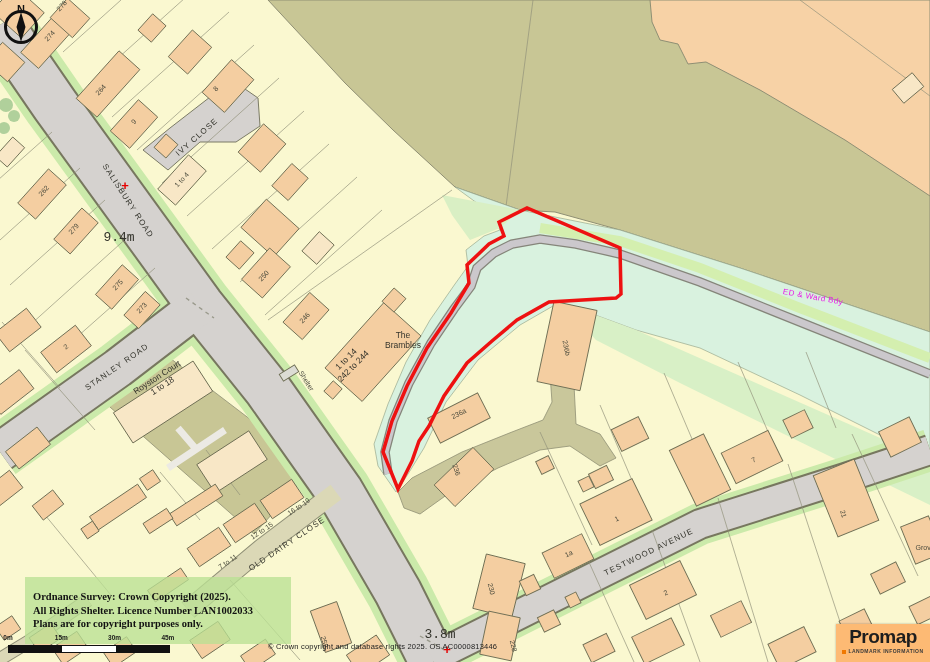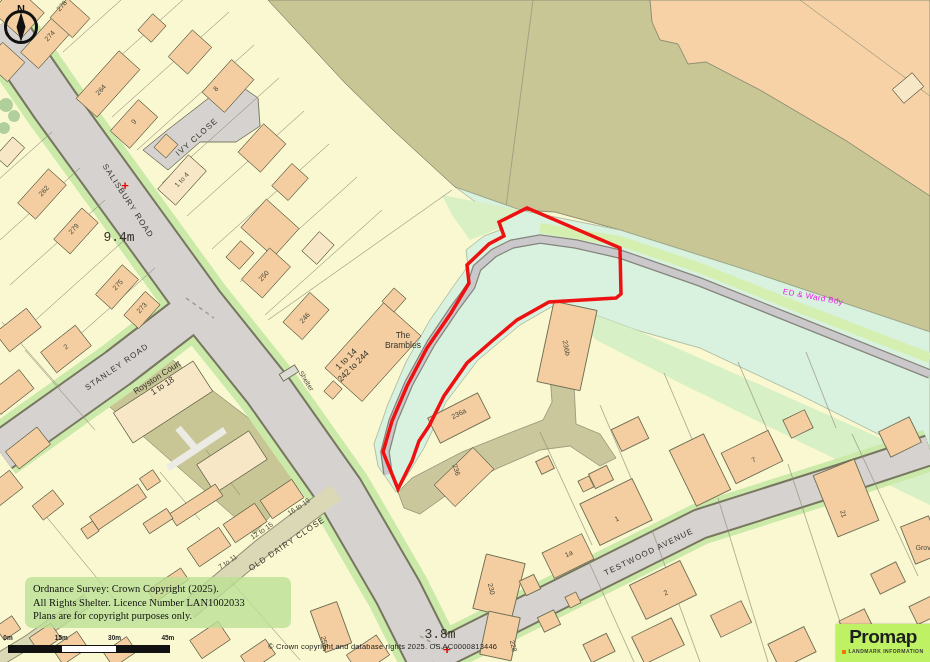--- a/index.html
+++ b/index.html
@@ -11,29 +11,29 @@
   .dash{stroke:#9a9a8c;stroke-width:1.4;stroke-dasharray:4 4;fill:none;}
   #labels{position:absolute;left:0;top:0;width:930px;height:662px;pointer-events:none;}
   .lbl{position:absolute;white-space:pre-line;text-align:center;line-height:1.15;color:#3f3f35;}
   .lbl-road{font-size:8px;letter-spacing:1.2px;color:#33332b;}
   .lbl-place{font-size:8.5px;color:#33332b;}
   .lbl-placesm{font-size:7px;color:#4a4a40;}
   .lbl-num{font-size:7px;color:#4a4a3c;}
   .lbl-height{font-size:13px;color:#33332b;font-family:Liberation Mono, monospace;}
   .lbl-bdy{font-size:8px;color:#e81ce8;letter-spacing:.4px;}
   .lbl-cross{font-size:13px;color:#e60000;font-weight:700;}
-  #copyright-box{position:absolute;left:25px;top:577px;width:250px;padding:5px 8px;background:rgba(186,224,148,.78);
-    font-family:"Liberation Serif",serif;font-weight:400;font-size:10.5px;color:#121212;line-height:1.3;border-radius:7px;}
+  #copyright-box{position:absolute;left:25px;top:577px;width:250px;padding:13px 8px;background:rgba(186,224,148,.78);
+    font-family:"Liberation Serif",serif;font-weight:700;font-size:10.5px;color:#121212;line-height:1.3;}
   #scale-bar{position:absolute;left:8px;top:634px;width:170px;height:24px;}
   #scale-ticks span{position:absolute;top:0;transform:translateX(-50%);font-weight:700;font-size:6.5px;color:#1a1a1a;}
   #scale-strip{position:absolute;top:11px;left:0;width:160px;height:6px;border:1px solid #111;display:flex;background:#fff;}
   #scale-strip i{flex:1;}
   #scale-strip i.k{background:#111;}
   #os-credit{position:absolute;left:268px;top:642px;font-size:7.5px;color:#222;letter-spacing:.2px;}
-  #promap-logo{position:absolute;left:836px;top:624px;width:94px;height:38px;background:#bef264;
+  #promap-logo{position:absolute;left:836px;top:624px;width:94px;height:38px;background:#fdba74;
     box-shadow:0 0 2px rgba(0,0,0,.3);text-align:center;padding-top:3px;box-sizing:border-box;}
   #promap-logo .brand{font-weight:700;font-size:19px;color:#1e1e1e;letter-spacing:-.5px;line-height:1;}
   #promap-logo .subrow{margin-top:2px;font-weight:700;font-size:5px;color:#3a3a3a;letter-spacing:.5px;}
   #promap-logo .dot{display:inline-block;width:4px;height:4px;background:#f07800;margin-right:2px;vertical-align:middle;}
 </style>
 </head>
 <body>
 
 <div id="stage">
   <svg id="map-svg" width="930" height="662" viewBox="0 0 930 662">

